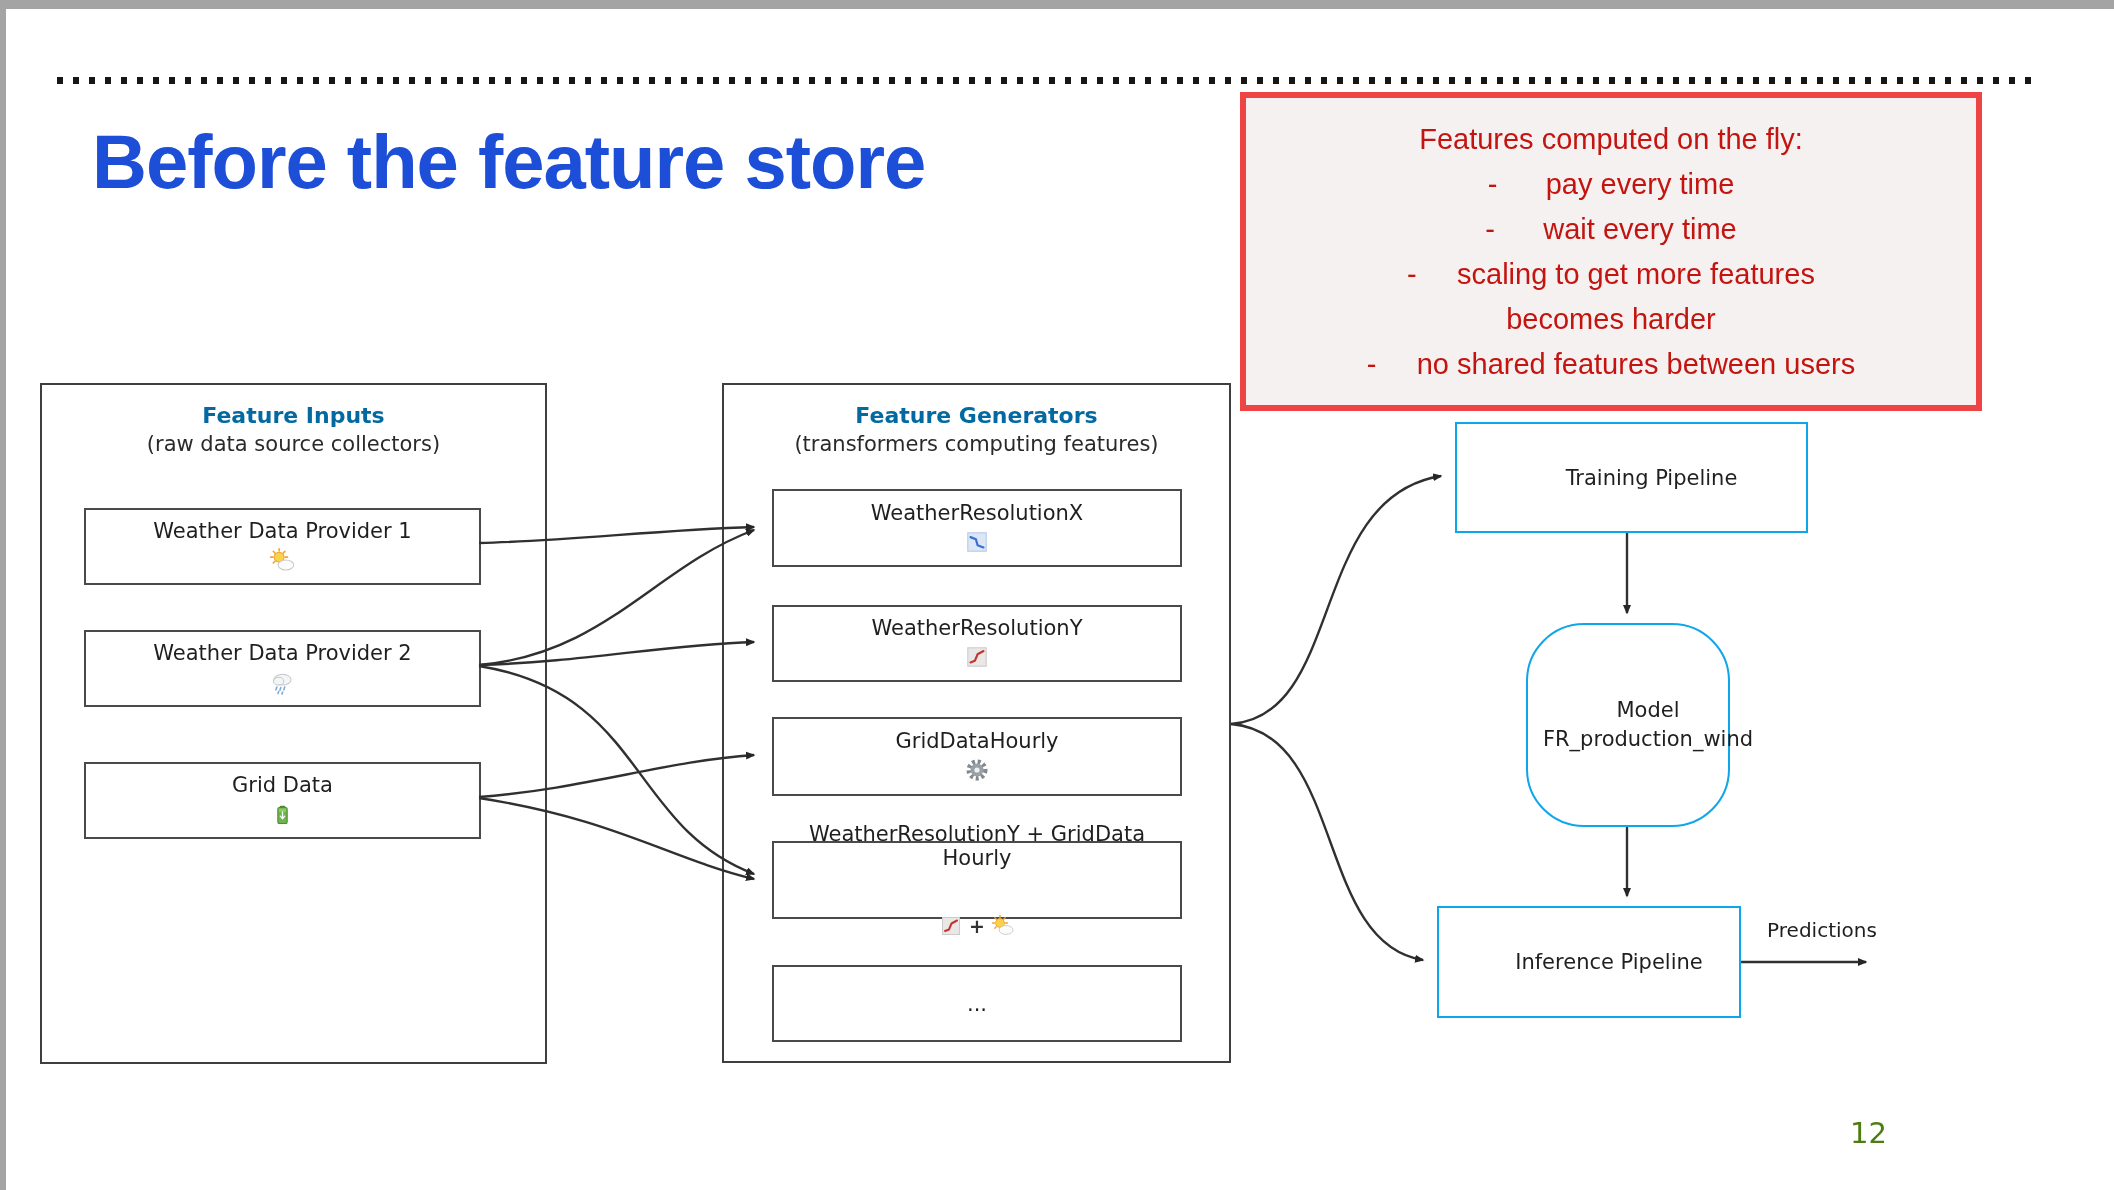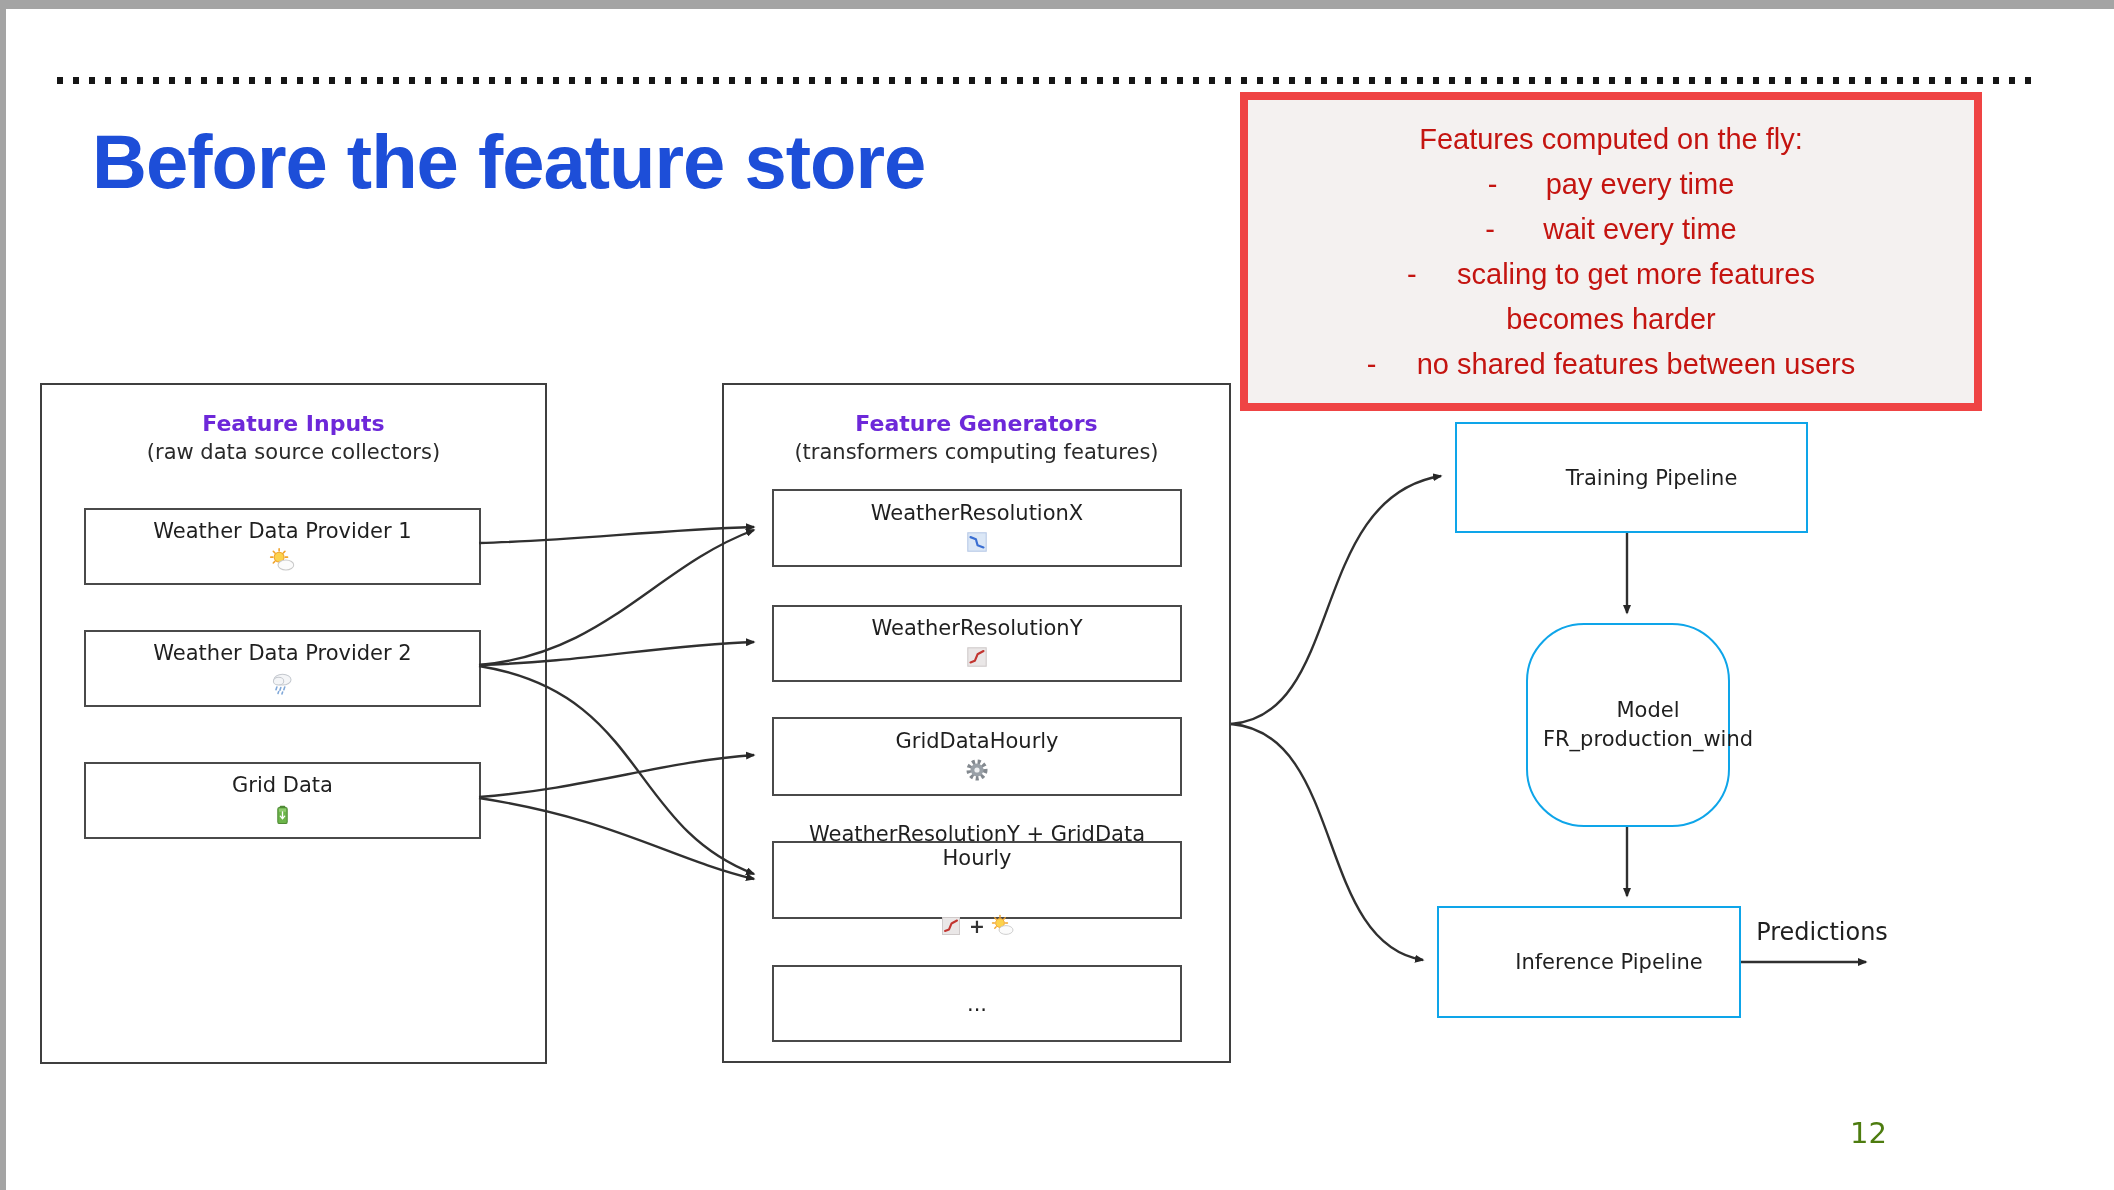--- a/index.html
+++ b/index.html
@@ -17,35 +17,35 @@
   }
 
   .slide-title{
     position:absolute;left:92px;top:118px;width:1100px;
     font-family:"Liberation Sans","DejaVu Sans",sans-serif;
     font-size:76px;font-weight:700;letter-spacing:-1px;color:#1d4ed8;
   }
 
   .warning-box{
     position:absolute;left:1240px;top:92px;width:742px;height:319px;
-    background:#f4f1f0;border:8px solid #ef4444;box-sizing:border-box;
+    background:#f4f1f0;border:6px solid #ef4444;box-sizing:border-box;
     display:flex;flex-direction:column;justify-content:center;align-items:center;
     font-family:"Liberation Sans","DejaVu Sans",sans-serif;
   }
   .warning-line{
     white-space:pre;text-align:center;
     font-size:29px;line-height:45px;color:#c41410;
   }
 
   .group-box{
     position:absolute;background:#ffffff;border:2px solid #3f3f3f;box-sizing:border-box;
   }
   .group-inputs{left:40px;top:383px;width:507px;height:681px;}
   .group-generators{left:722px;top:383px;width:509px;height:680px;}
-  .group-header{margin-top:26px;text-align:center;font-size:22px;font-weight:700;color:#6d28d9;}
+  .group-header{margin-top:18px;text-align:center;font-size:22px;font-weight:700;color:#0369a1;}
   .group-subheader{text-align:center;font-size:21px;color:#2a2a2a;margin-top:4px;}
 
   .node-box{
     position:absolute;background:#ffffff;border:2px solid #4a4a4a;box-sizing:border-box;
     display:flex;flex-direction:column;justify-content:center;align-items:center;gap:3px;
   }
   .node-label{font-size:21px;color:#1f1f1f;line-height:24px;text-align:center;}
   .node-icons{display:flex;align-items:center;gap:6px;height:28px;}
   .icon{display:inline-flex;align-items:center;justify-content:center;}
   .icon svg{display:block;}
@@ -56,21 +56,21 @@
     display:flex;align-items:center;justify-content:center;
     font-size:21px;color:#1f1f1f;padding-left:40px;
   }
   .box-training{left:1455px;top:422px;width:353px;height:111px;}
   .box-model{left:1526px;top:623px;width:204px;height:204px;border-radius:58px;
     flex-direction:column;line-height:29px;}
   .box-inference{left:1437px;top:906px;width:304px;height:112px;}
 
   .predictions-label{
     position:absolute;left:1742px;top:918px;width:160px;text-align:center;
-    font-size:24px;color:#1f1f1f;
+    font-size:20px;color:#1f1f1f;
   }
   .page-number{
     position:absolute;left:1850px;top:1116px;width:60px;
     font-size:29px;color:#4d7c0f;
   }
 
   .connector-layer{position:absolute;left:0;top:0;width:2114px;height:1190px;pointer-events:none;}
 </style>
 </head>
 <body>

